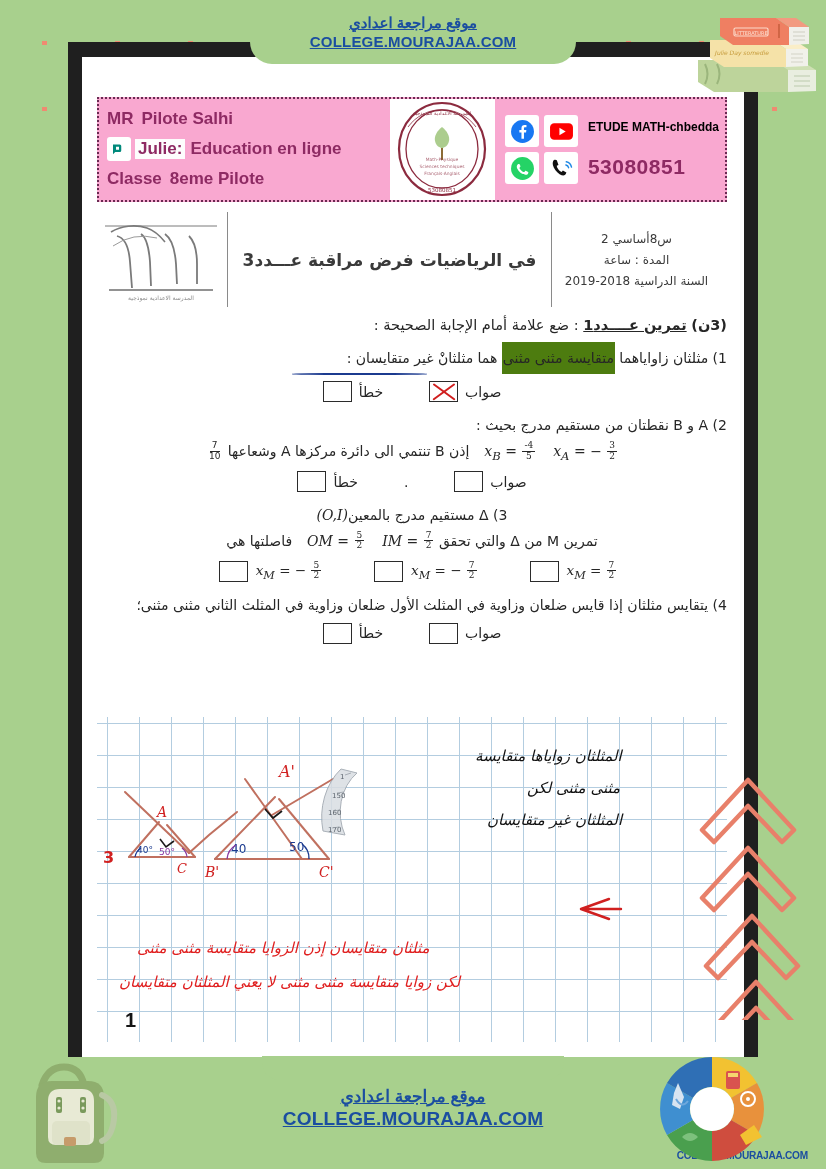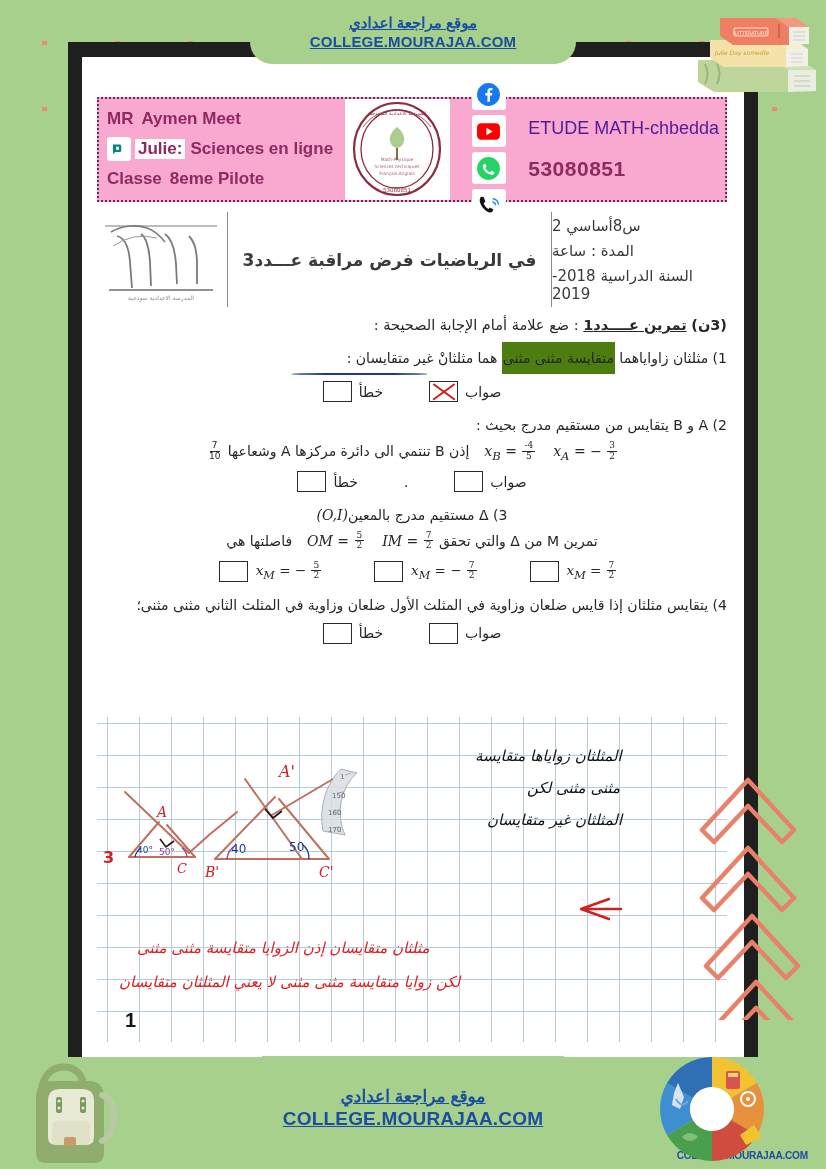--- a/index.html
+++ b/index.html
@@ -109,21 +109,21 @@
     justify-content:center; gap:5px; padding:4px;
   }
   .soc {
     width:34px; height:32px; background:#ffffff; border-radius:3px;
     display:flex; align-items:center; justify-content:center;
   }
   #ph-right {
     flex:1; display:flex; flex-direction:column; justify-content:space-around;
     padding:10px 6px 10px 0; align-items:flex-start;
   }
-  .ph-brand { color:#4c1d95; font-weight:normal; font-size:18px; white-space:nowrap; }
+  .ph-brand { color:#000000; font-weight:bold; font-size:12px; white-space:nowrap; }
   .ph-phone { color:#8e2a63; font-weight:bold; font-size:21px; letter-spacing:.5px; }
 
   
   #title-block {
     position:absolute; left:15px; top:155px; width:630px; height:95px;
     display:flex; align-items:stretch;
   }
   #tb-logo { width:130px; position:relative; }
   #tb-center {
     flex:1; border-left:1px solid #8a8a8a; border-right:1px solid #8a8a8a;
@@ -132,22 +132,22 @@
   }
   .tb-title {
     direction:rtl; color:#3a3a3a; font-size:17px; font-weight:bold;
     font-family:"DejaVu Sans", sans-serif;
   }
   #tb-right {
     width:175px; direction:rtl; display:flex; flex-direction:column;
     justify-content:center; gap:7px; padding-right:6px;
   }
   .tb-meta {
-    color:#3a3a3a; font-size:15px; font-family:"DejaVu Sans", sans-serif;
-    text-align:left;
+    color:#3a3a3a; font-size:12px; font-family:"DejaVu Sans", sans-serif;
+    text-align:center;
   }
 
   
   #exercise {
     position:absolute; left:15px; top:258px; width:630px; direction:rtl;
     color:#262626; font-family:"DejaVu Sans", sans-serif;
   }
   .ex-head { font-size:14.5px; margin-bottom:11px; line-height:1.5; }
   .ex-head .pts { font-weight:bold; }
   .ex-head u { text-decoration:underline; font-weight:bold; }
@@ -223,32 +223,32 @@
 <div id="black-frame"></div>
 <div id="frame-notch"></div>
 
 <div id="paper">
 
   <div id="pink-header">
     <div id="ph-left">
       <div class="ph-line">
         <span class="ph-label">MR</span>
         <span style="width:8px"></span>
-        <span class="ph-label">Aymen Meet</span>
+        <span class="ph-label">Pilote Salhi</span>
       </div>
       <div class="ph-line">
         <span class="ph-meet-badge">
           <svg width="18" height="18" viewBox="0 0 24 24">
             <path d="M4 6h9a2 2 0 0 1 2 2v6a2 2 0 0 1-2 2H7l-3 3z" fill="#00897b"></path>
             <rect x="8" y="9" width="4" height="4" fill="#ffffff"></rect>
           </svg>
         </span>
         <span class="ph-label ph-white-chip">Julie:</span>
         <span style="width:5px"></span>
-        <span class="ph-label">Sciences en ligne</span>
+        <span class="ph-label">Education en ligne</span>
       </div>
       <div class="ph-line">
         <span class="ph-label">Classe</span>
         <span style="width:8px"></span>
         <span class="ph-label">8eme Pilote</span>
       </div>
     </div>
 
     <div id="ph-stamp">
       <svg width="105" height="101" viewBox="0 0 105 101">
@@ -349,21 +349,21 @@
         <span class="cbox x"></span>
       </span>
       <span class="ans-item">
         <span>خطأ</span>
         <span class="cbox"></span>
       </span>
     </div>
 
     <div class="q-line">
       <span>2)</span>
-      <span>A و B يتقايس من مستقيم مدرج بحيث :</span>
+      <span>A و B نقطتان من مستقيم مدرج بحيث :</span>
     </div>
     <div class="q-line" style="text-align:center;">
       <span class="math">
         <span>x</span><sub>A</sub>
         <span>= −</span>
         <span class="frac">
             <span class="num">3</span>
             <span class="den">2</span>
           </span>
       </span>

